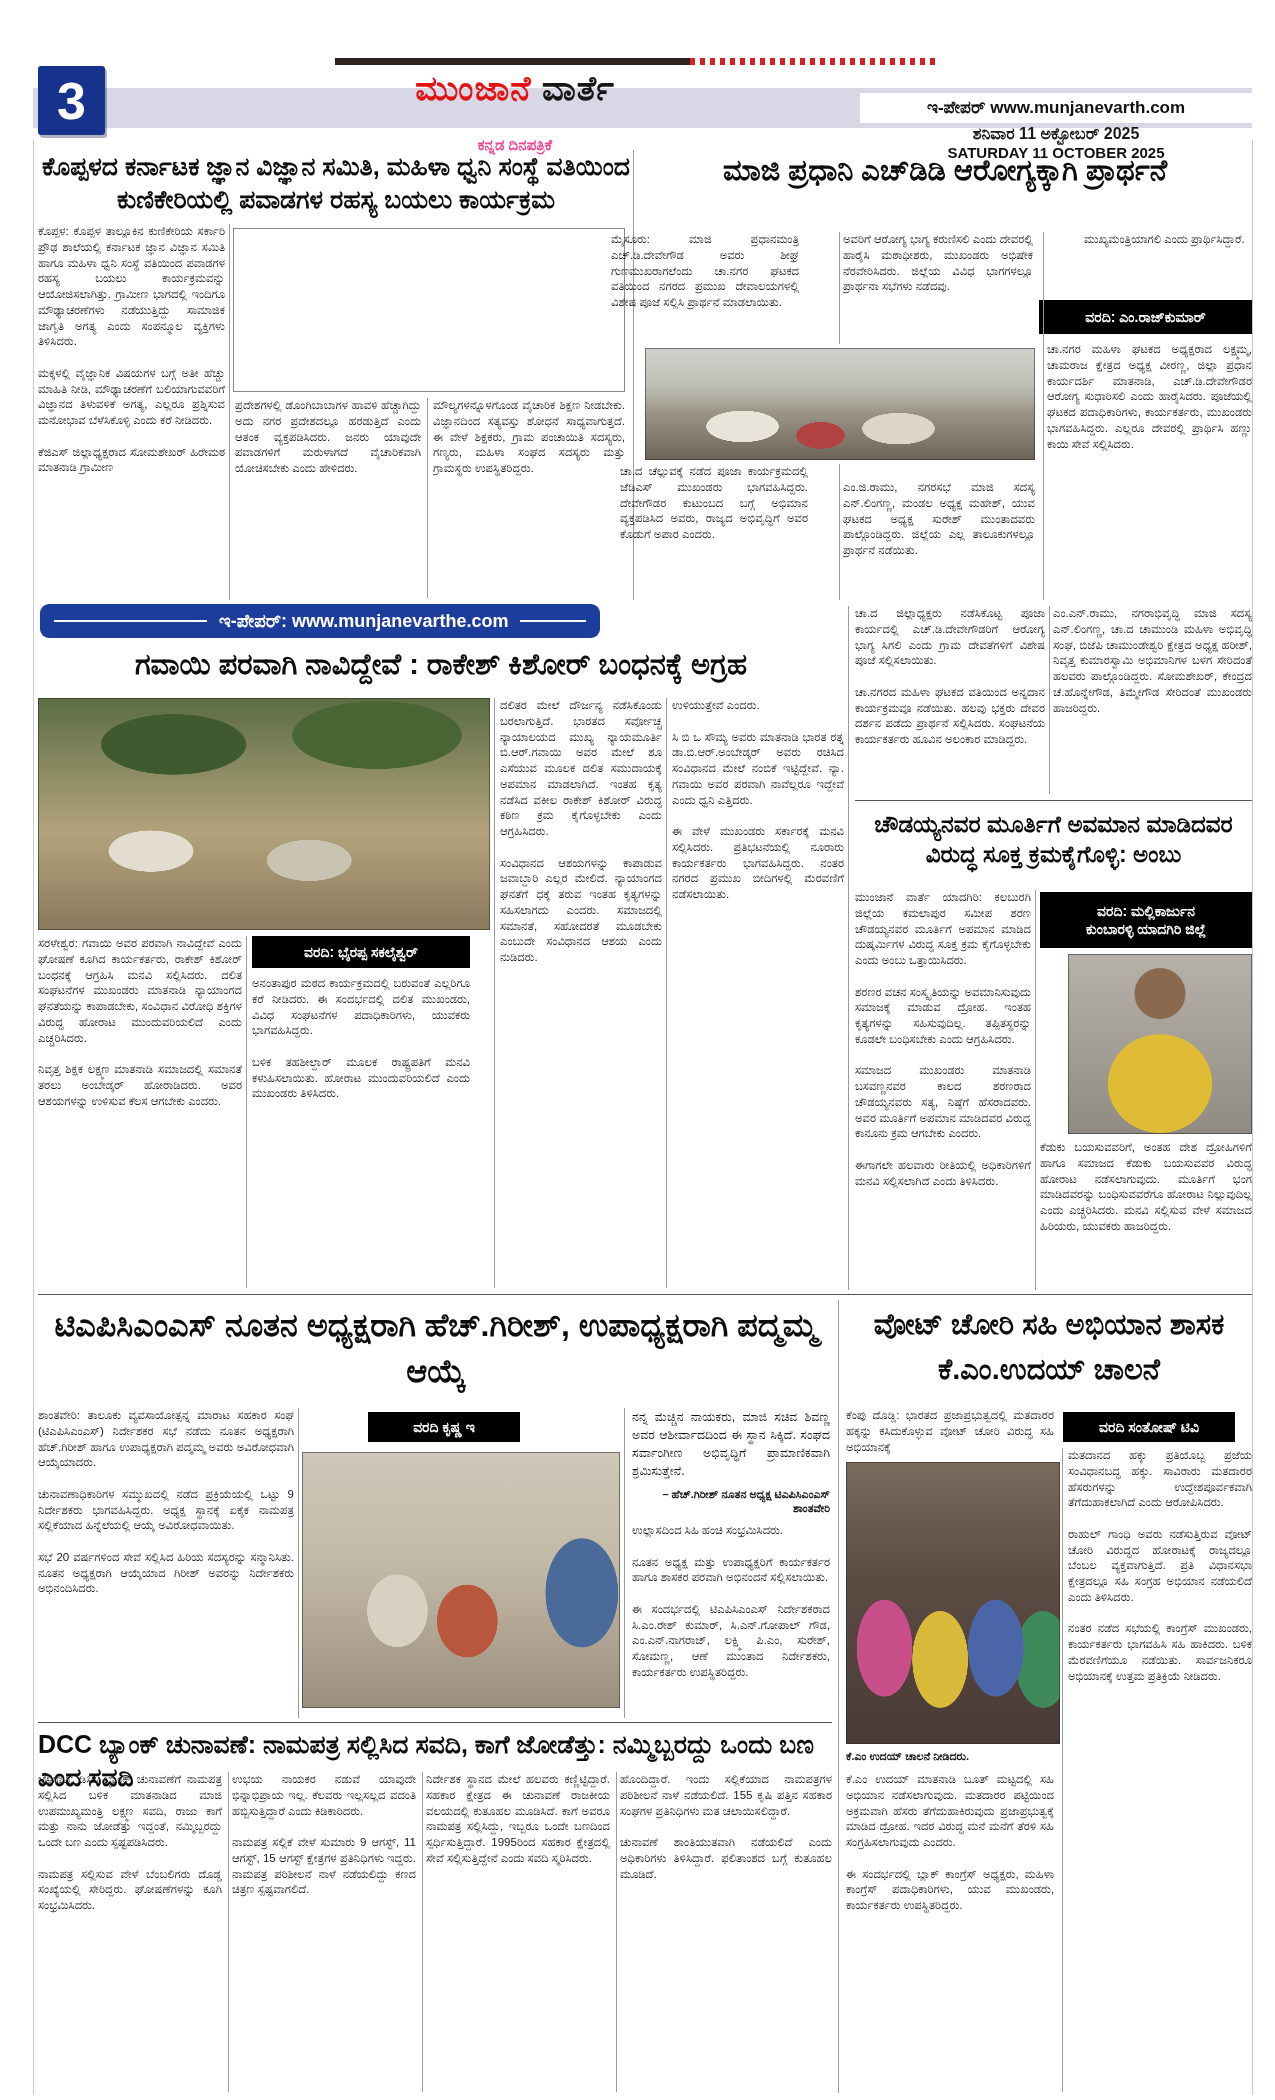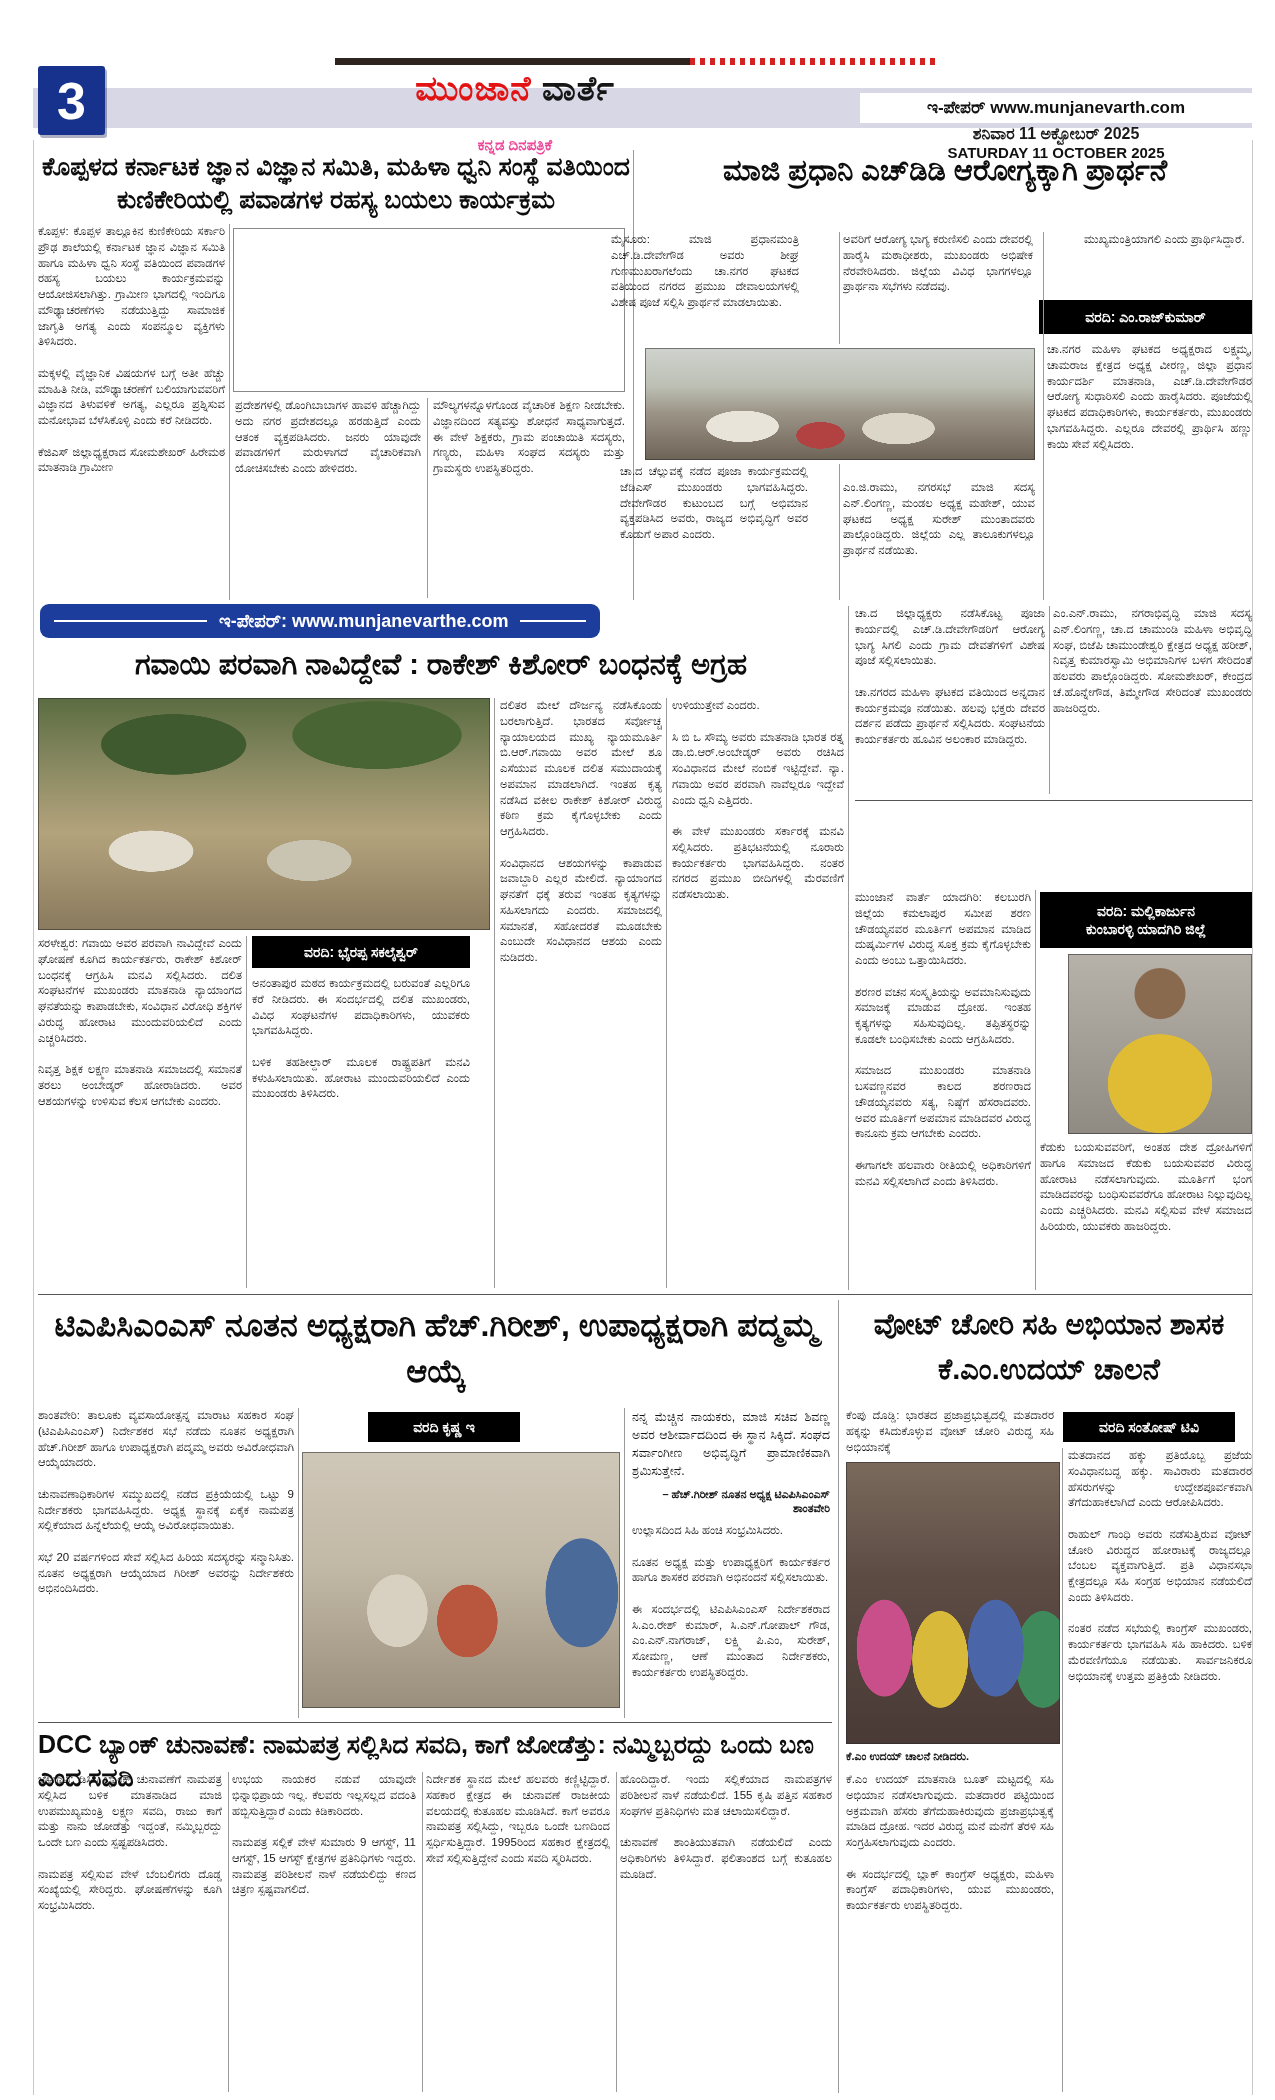--- a/index.html
+++ b/index.html
@@ -153,20 +153,21 @@
 ನಿವೃತ್ತ ಶಿಕ್ಷಕ ಲಕ್ಷ್ಮಣ ಮಾತನಾಡಿ ಸಮಾಜದಲ್ಲಿ ಸಮಾನತೆ ತರಲು ಅಂಬೇಡ್ಕರ್ ಹೋರಾಡಿದರು. ಅವರ ಆಶಯಗಳನ್ನು ಉಳಿಸುವ ಕೆಲಸ ಆಗಬೇಕು ಎಂದರು.</div>
   <div class="abs bt" style="left:252px;top:976px;width:218px;height:312px;">ಅನಂತಾಪುರ ಮಠದ ಕಾರ್ಯಕ್ರಮದಲ್ಲಿ ಬರುವಂತೆ ಎಲ್ಲರಿಗೂ ಕರೆ ನೀಡಿದರು. ಈ ಸಂದರ್ಭದಲ್ಲಿ ದಲಿತ ಮುಖಂಡರು, ವಿವಿಧ ಸಂಘಟನೆಗಳ ಪದಾಧಿಕಾರಿಗಳು, ಯುವಕರು ಭಾಗವಹಿಸಿದ್ದರು.
 
 ಬಳಿಕ ತಹಶೀಲ್ದಾರ್ ಮೂಲಕ ರಾಷ್ಟ್ರಪತಿಗೆ ಮನವಿ ಕಳುಹಿಸಲಾಯಿತು. ಹೋರಾಟ ಮುಂದುವರಿಯಲಿದೆ ಎಂದು ಮುಖಂಡರು ತಿಳಿಸಿದರು.</div>
   <div class="abs vr" style="left:246px;top:936px;height:352px;"></div>
   <div class="abs vr" style="left:494px;top:698px;height:590px;"></div>
   <div class="abs vr" style="left:666px;top:698px;height:590px;"></div>
   <div class="abs vr" style="left:848px;top:606px;height:684px;"></div>
 
   <div class="abs hr" style="left:855px;top:800px;width:397px;"></div>
+  <div class="abs hl" style="left:855px;top:810px;width:397px;font-size:23px;">ಚೌಡಯ್ಯನವರ ಮೂರ್ತಿಗೆ ಅವಮಾನ ಮಾಡಿದವರ ವಿರುದ್ಧ ಸೂಕ್ತ ಕ್ರಮಕೈಗೊಳ್ಳಿ: ಅಂಬು</div>
   <div class="abs bt" style="left:855px;top:890px;width:176px;height:400px;">ಮುಂಜಾನೆ ವಾರ್ತೆ ಯಾದಗಿರಿ: ಕಲಬುರಗಿ ಜಿಲ್ಲೆಯ ಕಮಲಾಪುರ ಸಮೀಪ ಶರಣ ಚೌಡಯ್ಯನವರ ಮೂರ್ತಿಗೆ ಅಪಮಾನ ಮಾಡಿದ ದುಷ್ಕರ್ಮಿಗಳ ವಿರುದ್ಧ ಸೂಕ್ತ ಕ್ರಮ ಕೈಗೊಳ್ಳಬೇಕು ಎಂದು ಅಂಬು ಒತ್ತಾಯಿಸಿದರು.
 
 ಶರಣರ ವಚನ ಸಂಸ್ಕೃತಿಯನ್ನು ಅವಮಾನಿಸುವುದು ಸಮಾಜಕ್ಕೆ ಮಾಡುವ ದ್ರೋಹ. ಇಂತಹ ಕೃತ್ಯಗಳನ್ನು ಸಹಿಸುವುದಿಲ್ಲ. ತಪ್ಪಿತಸ್ಥರನ್ನು ಕೂಡಲೇ ಬಂಧಿಸಬೇಕು ಎಂದು ಆಗ್ರಹಿಸಿದರು.
 
 ಸಮಾಜದ ಮುಖಂಡರು ಮಾತನಾಡಿ ಬಸವಣ್ಣನವರ ಕಾಲದ ಶರಣರಾದ ಚೌಡಯ್ಯನವರು ಸತ್ಯ, ನಿಷ್ಠೆಗೆ ಹೆಸರಾದವರು. ಅವರ ಮೂರ್ತಿಗೆ ಅಪಮಾನ ಮಾಡಿದವರ ವಿರುದ್ಧ ಕಾನೂನು ಕ್ರಮ ಆಗಬೇಕು ಎಂದರು.
 
 ಈಗಾಗಲೇ ಹಲವಾರು ರೀತಿಯಲ್ಲಿ ಅಧಿಕಾರಿಗಳಿಗೆ ಮನವಿ ಸಲ್ಲಿಸಲಾಗಿದೆ ಎಂದು ತಿಳಿಸಿದರು.</div>
   <div class="abs byline" style="left:1040px;top:892px;width:212px;height:56px;">
     <span>ವರದಿ: ಮಲ್ಲಿಕಾರ್ಜುನ</span>
     <span>ಕುಂಬಾರಳ್ಳಿ ಯಾದಗಿರಿ ಜಿಲ್ಲೆ</span>

